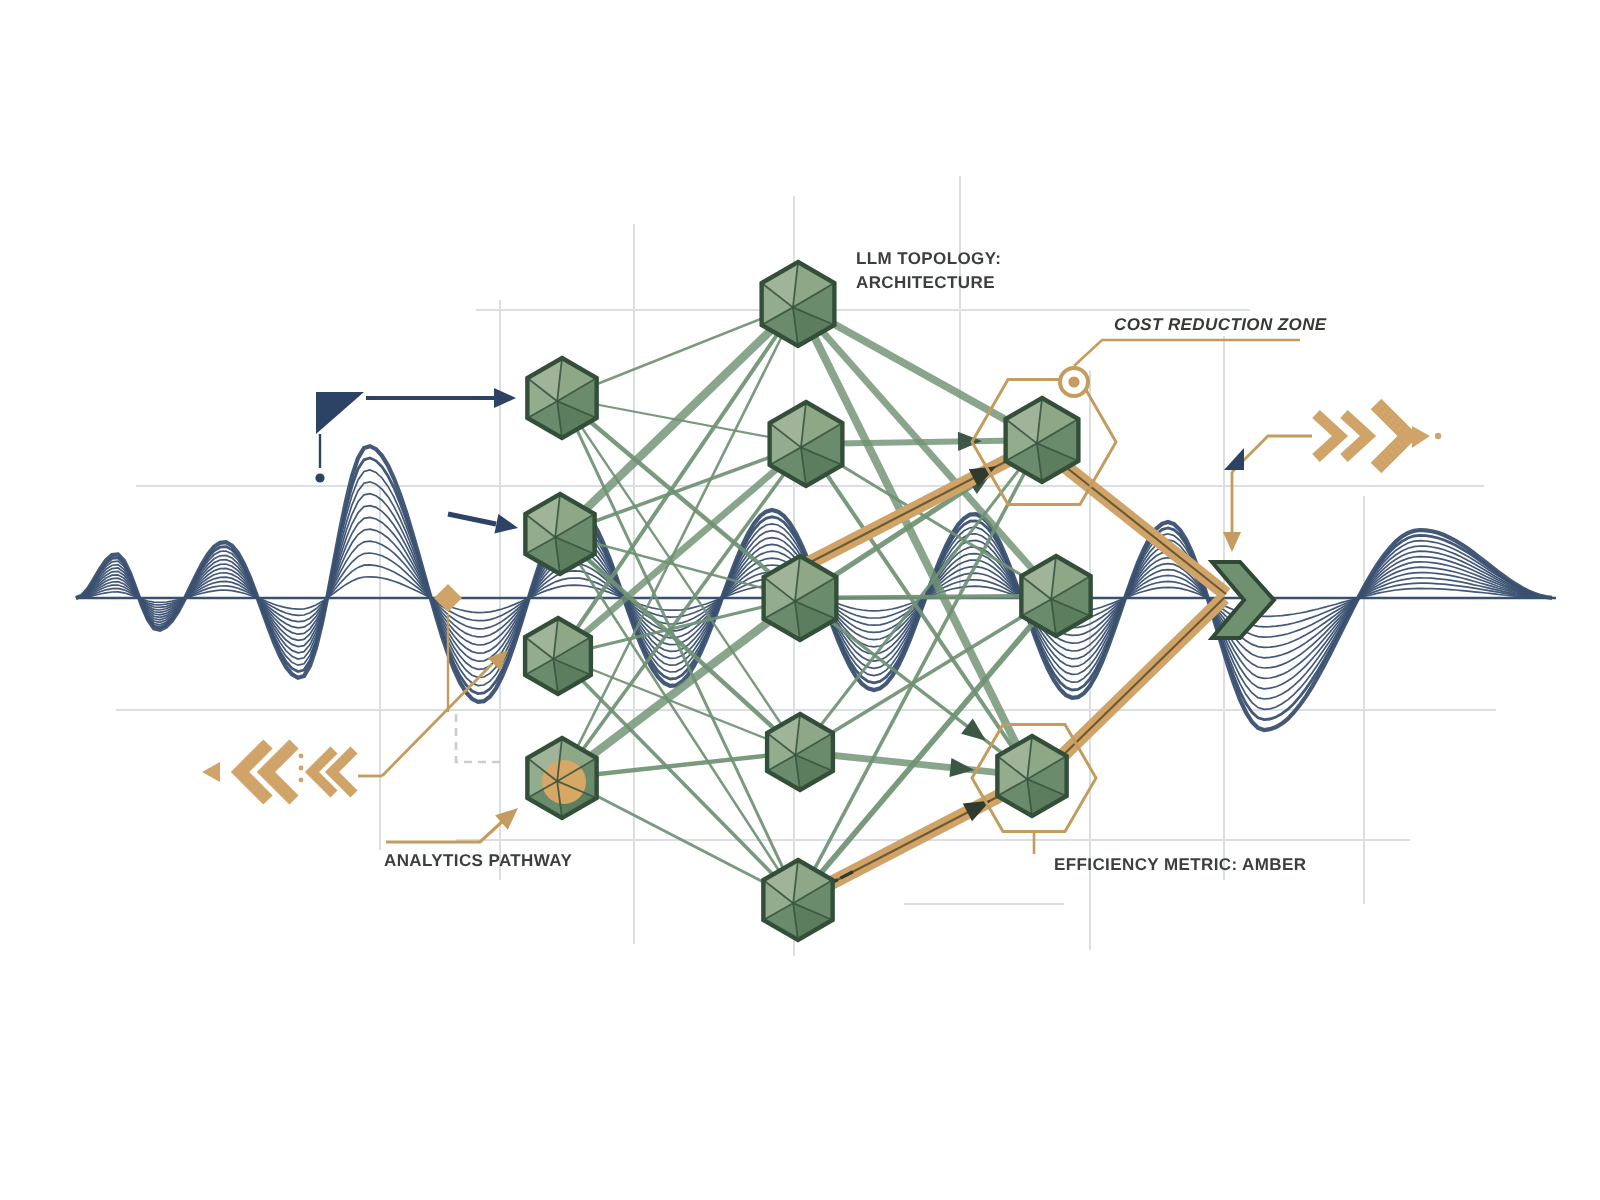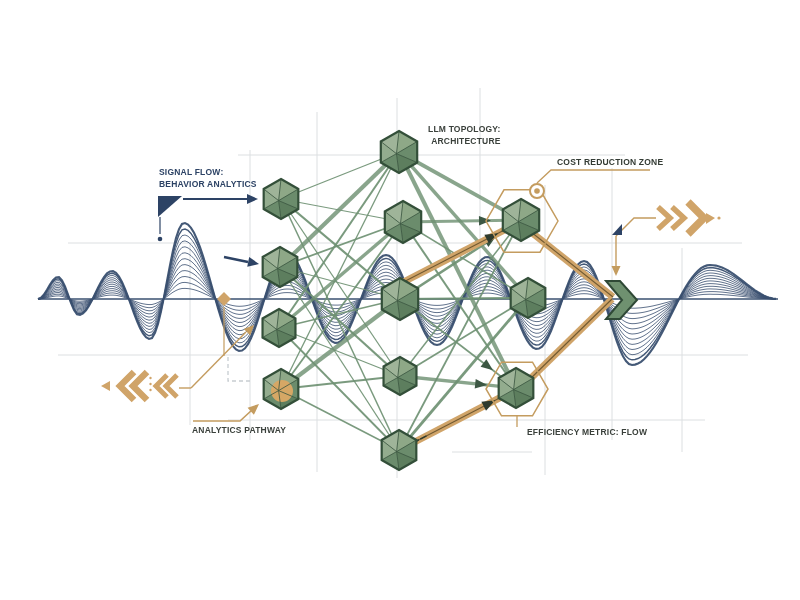--- a/index.html
+++ b/index.html
@@ -2,22 +2,22 @@
 <html><head>
 <meta charset="utf-8">
 <style>
   html,body{margin:0;padding:0;background:#ffffff;}
   #stage{position:relative;width:800px;height:600px;background:#ffffff;overflow:hidden;
          font-family:"Liberation Sans",sans-serif;}
   #scene{position:absolute;left:0;top:0;}
   .lbl{position:absolute;font-weight:bold;font-size:8.5px;line-height:11.5px;
        letter-spacing:.2px;white-space:nowrap;transform-origin:0 0;}
   .lbl-navy{color:#2d4365;}
-  .lbl-dark{color:#3a403b;text-align:right;}
-  .lbl-ink{color:#333b34;}
+  .lbl-dark{color:#3a403b;}
+  .lbl-ink{color:#333b34;font-style:italic;}
 </style>
 </head>
 <body>
 
 <div id="stage">
   <svg id="scene" width="800" height="600" viewBox="0 0 800 600">
       <g>
         <line x1="190" y1="243" x2="190" y2="425" stroke="#dcdfe1" stroke-width="1"></line>
         <line x1="250" y1="150" x2="250" y2="440" stroke="#dcdfe1" stroke-width="1"></line>
         <line x1="317" y1="112" x2="317" y2="472" stroke="#dcdfe1" stroke-width="1"></line>
@@ -345,28 +345,24 @@
         <line x1="224" y1="257" x2="248" y2="262" stroke="#2d4365" stroke-width="2.6"></line>
         <polygon points="259,264 247.23303189170895,266.7456258919346 249.1941932430908,256.9398191350254" fill="#2d4365"></polygon>
         <polygon points="612,235 622,224 622,235" fill="#2d4365"></polygon>
       </g>
       <g>
         <polyline points="193,421 240,421 252,410" fill="none" stroke="#c49c5f" stroke-width="1.6"></polyline>
         <polygon points="259,404 253.8951834049132,414.8618988915625 247.5650905539871,407.6445638918099" fill="#c49c5f"></polygon>
       </g>
     </svg>
 
-  <div class="lbl lbl-navy" style="left:159px;top:167px">
-    <div>SIGNAL FLOW:</div>
-    <div>BEHAVIOR ANALYTICS</div>
-  </div>
 
   <div class="lbl lbl-dark" style="left:428px;top:124px">
     <div>LLM TOPOLOGY:</div>
     <div>ARCHITECTURE</div>
   </div>
 
   <div class="lbl lbl-ink" style="left:557px;top:157px">COST REDUCTION ZONE</div>
 
   <div class="lbl lbl-dark" style="left:192px;top:425px">ANALYTICS PATHWAY</div>
 
-  <div class="lbl lbl-dark" style="left:527px;top:427px">EFFICIENCY METRIC: FLOW</div>
+  <div class="lbl lbl-dark" style="left:527px;top:427px">EFFICIENCY METRIC: AMBER</div>
 </div>
 
 </body></html>

